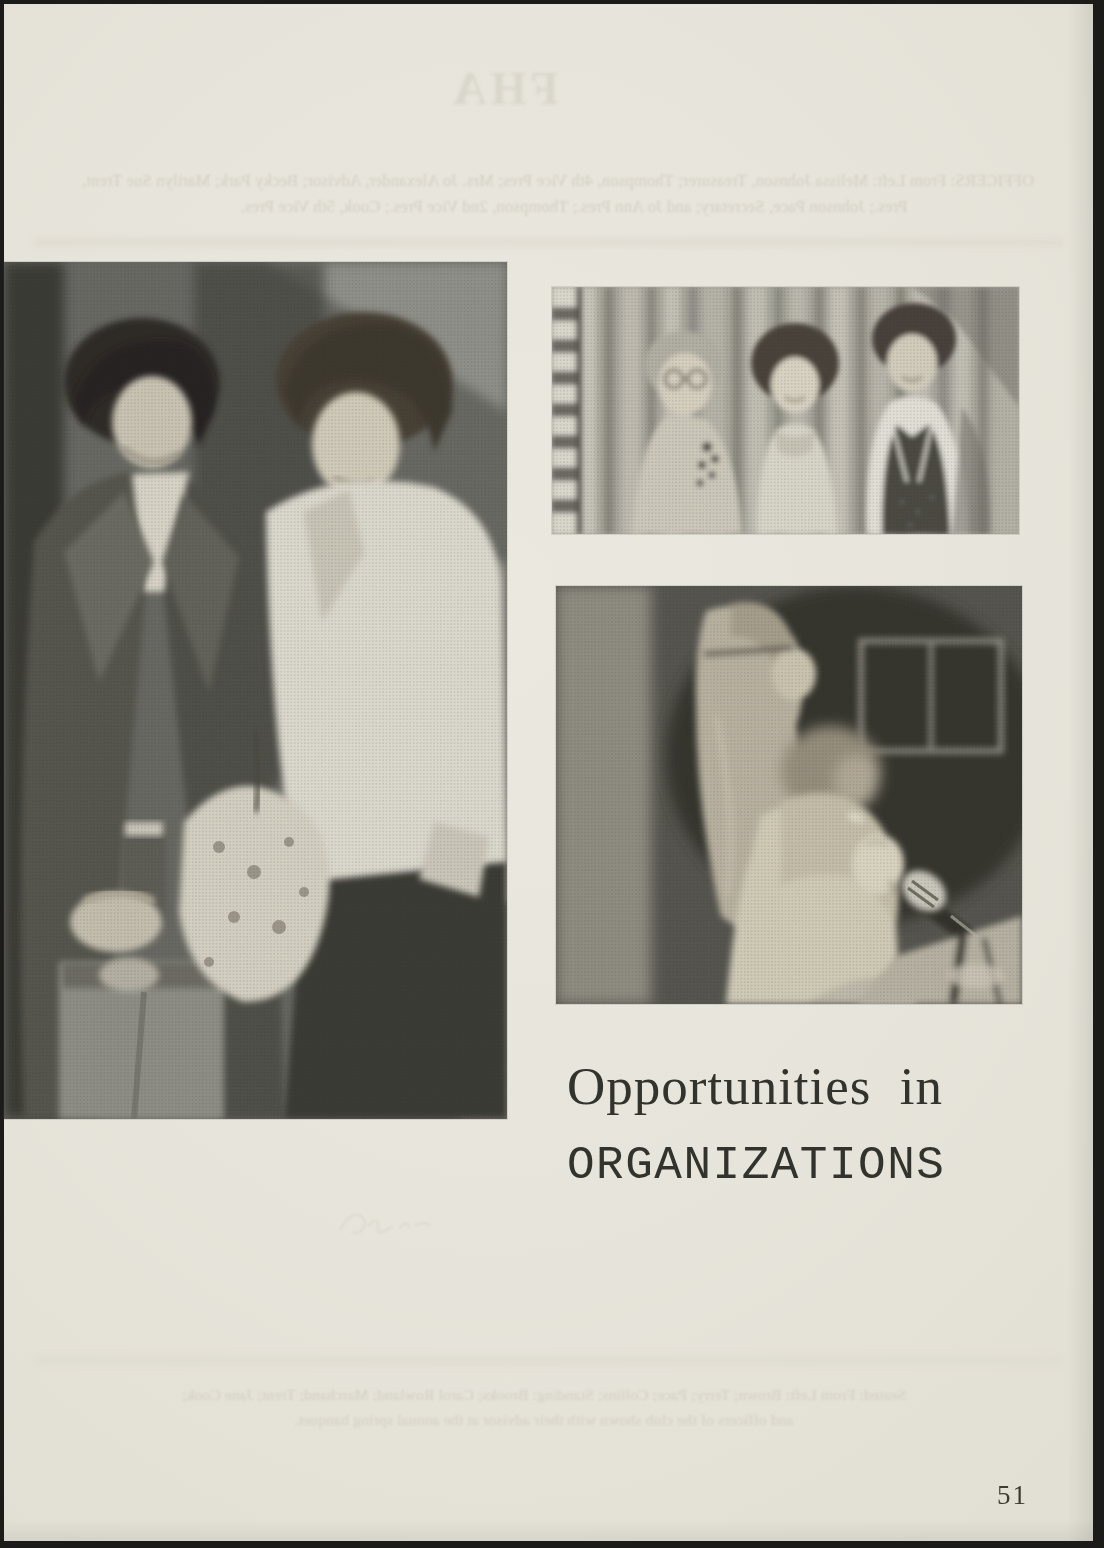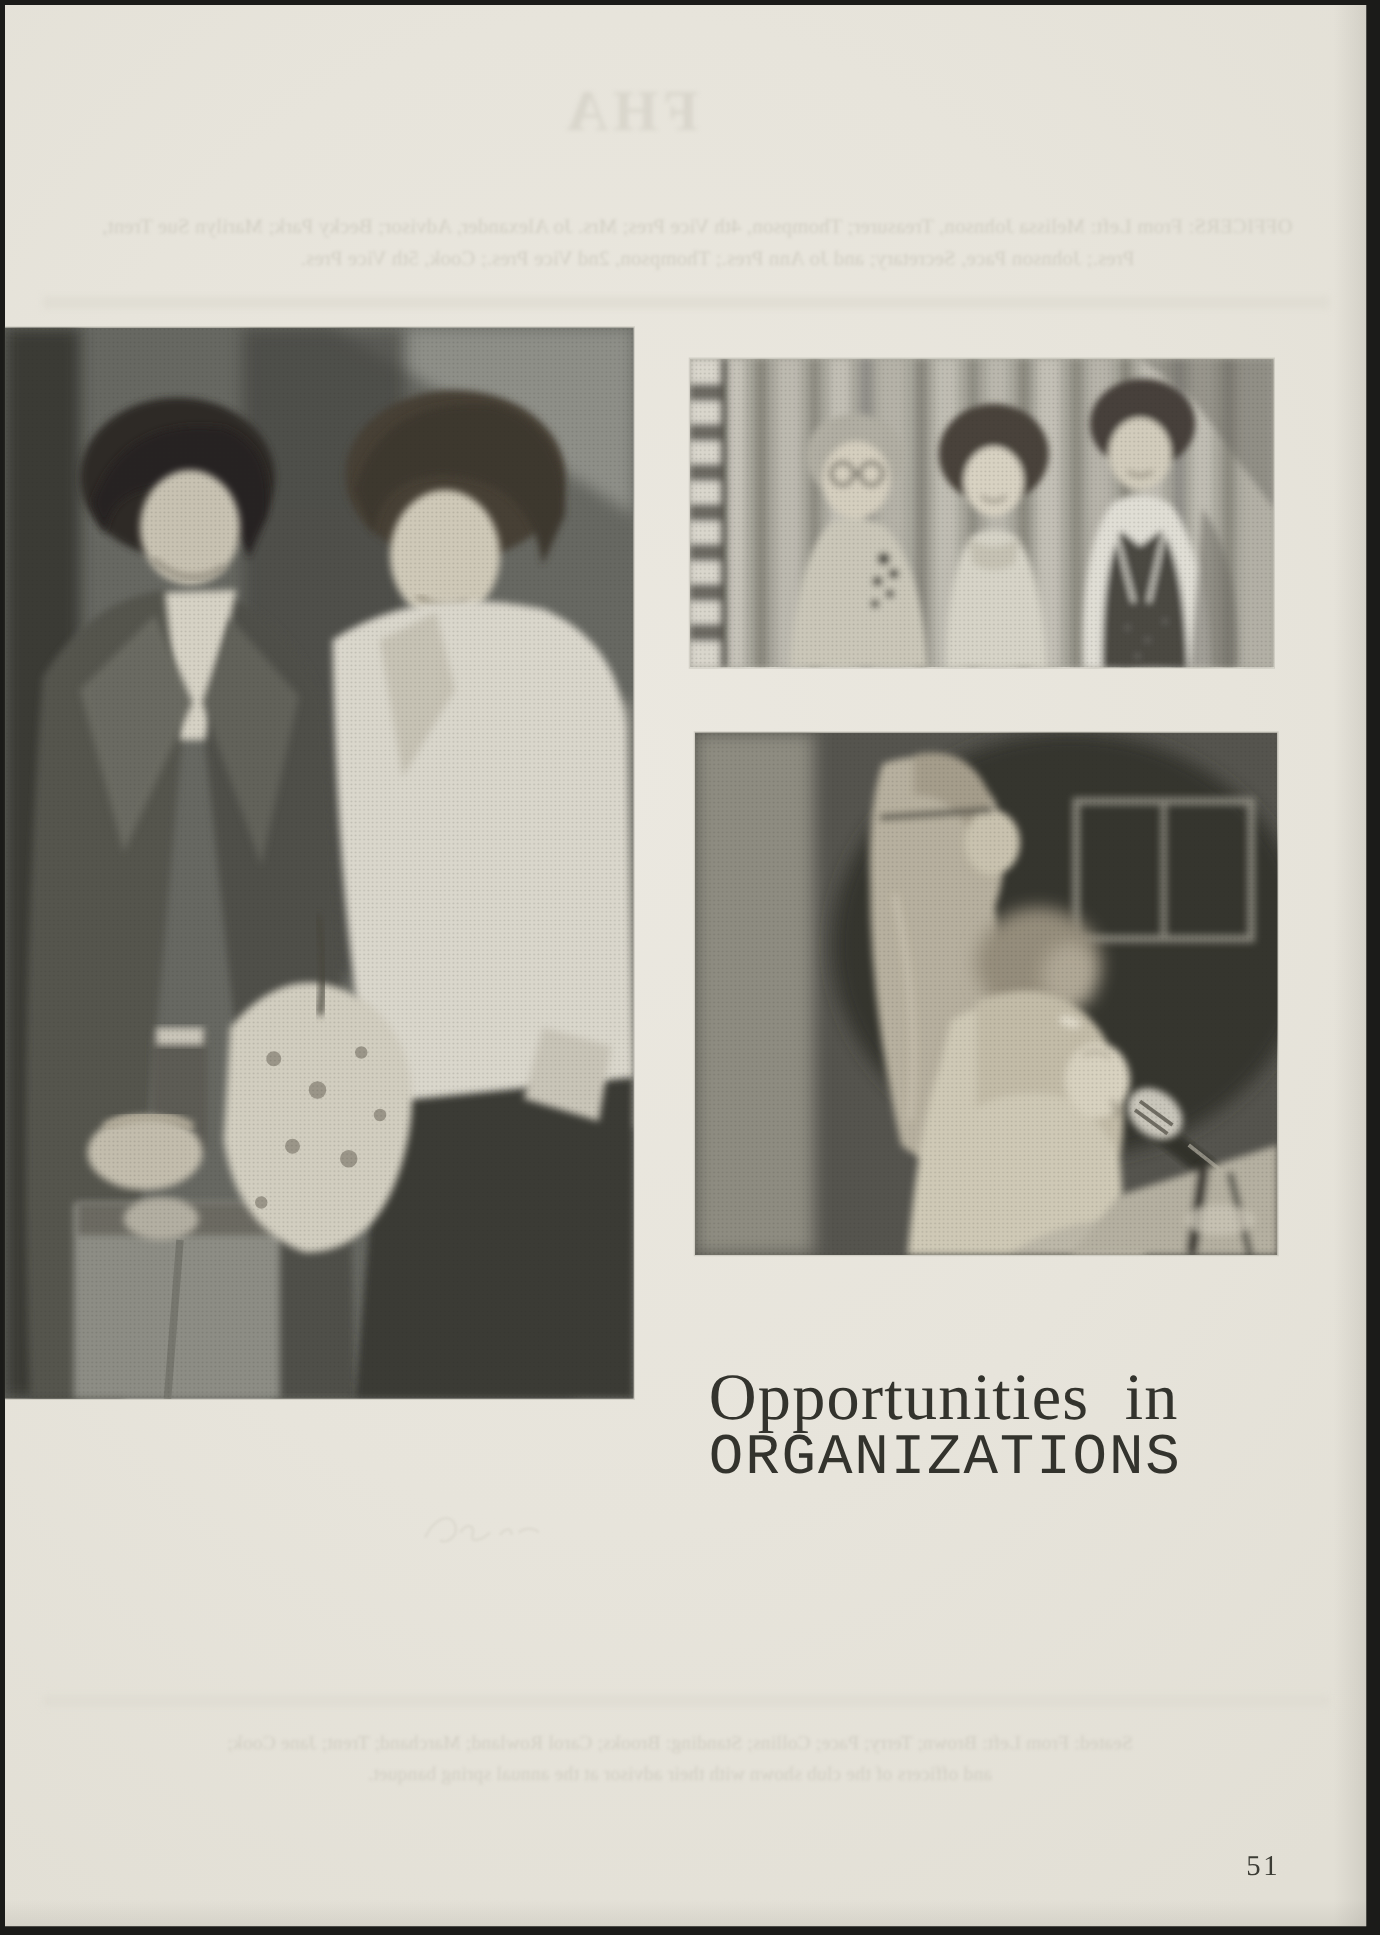--- a/index.html
+++ b/index.html
@@ -41,25 +41,25 @@
   }
   #ghost-band-top{left:30px;top:233px;width:1030px;height:10px;}
   #ghost-band-bottom{left:30px;top:1352px;width:1030px;height:9px;}
   
   #ghost-script{position:absolute;left:330px;top:1192px;opacity:.55;}
   
   .photo{position:absolute;display:block;box-shadow:0 0 0 1px rgba(80,78,70,.15);}
   .photo svg{display:block;}
   
   .headline{position:absolute;color:#33332d;}
-  #headline-line1{left:563px;top:1052px;font-size:53px;letter-spacing:1px;word-spacing:14px;margin-top:32px;}
+  #headline-line1{left:563px;top:1052px;font-size:53px;letter-spacing:1px;word-spacing:14px;}
   #headline-line2{left:563px;top:1136px;font-size:46px;letter-spacing:1.5px;font-family:Liberation Mono, monospace;}
   
   #page-number{
-    position:absolute;left:993px;top:1476px;font-size:23px;color:#3c3c35;letter-spacing:2px;
+    position:absolute;left:993px;top:1476px;font-size:27px;color:#3c3c35;letter-spacing:2px;
   }
 </style>
 </head>
 <body>
 
 <div id="stage">
   <div id="paper">
 
     <div class="ghost" id="ghost-title">FHA</div>
 

